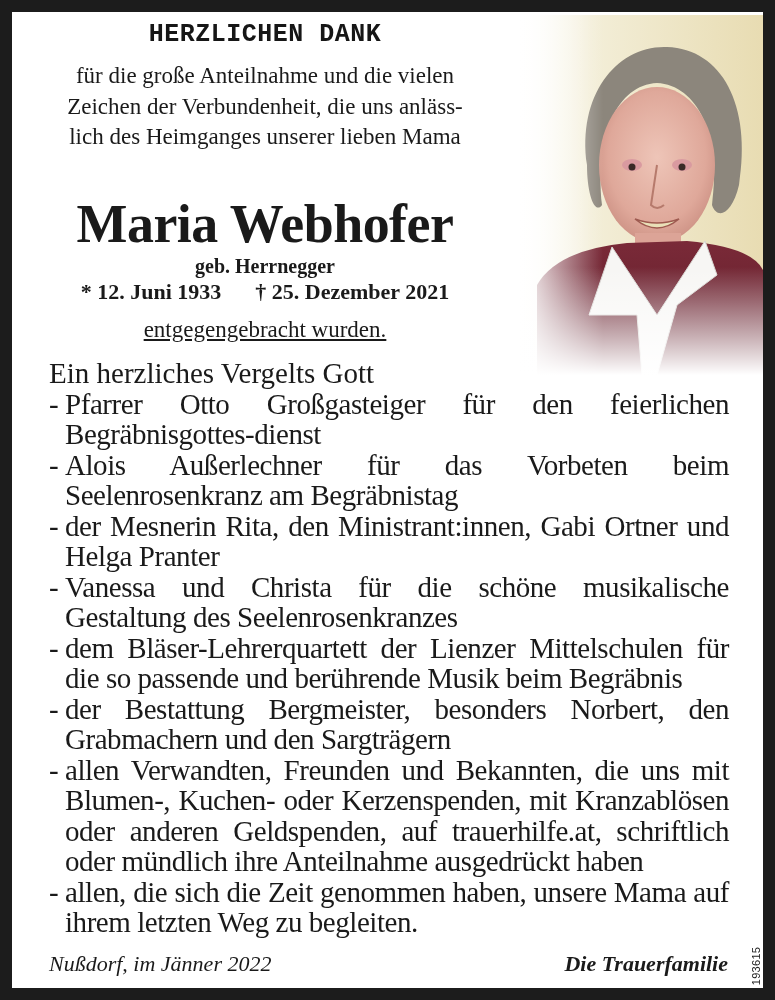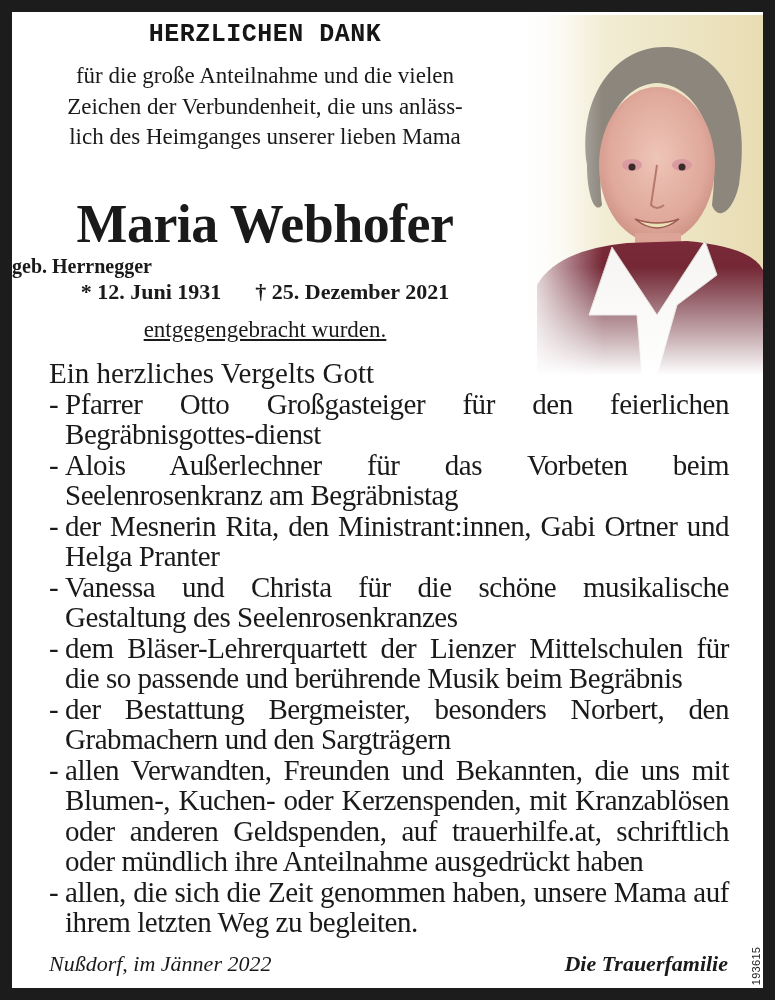--- a/index.html
+++ b/index.html
@@ -3,21 +3,21 @@
 <meta charset="utf-8">
 <style>
   html, body { margin: 0; padding: 0; }
   body { width: 775px; height: 1000px; background: #1c1c1c; position: relative; overflow: hidden; }
   .card { position: absolute; left: 12px; top: 12px; width: 751px; height: 976px; background: #ffffff; overflow: hidden; }
   .serif { font-family: "Liberation Serif", "DejaVu Serif", serif; color: #1a1a1a; }
   .headline { position: absolute; left: 0; top: 8px; width: 506px; text-align: center; font-family: Liberation Mono, monospace; font-weight: bold; font-size: 25px; letter-spacing: 0.5px; color: #161616; }
   .intro { position: absolute; left: 0; top: 49px; width: 506px; text-align: center; font-size: 23px; line-height: 30.5px; }
   .intro div { white-space: nowrap; }
   .name { position: absolute; left: 0; top: 182px; width: 506px; text-align: center; font-size: 55px; font-weight: bold; line-height: 60px; letter-spacing: -0.5px; transform: scaleX(0.98); }
-  .born { position: absolute; left: 0; top: 242px; width: 506px; font-size: 20px; font-weight: bold; line-height: 24px; }
+  .born { position: absolute; left: 0; top: 242px; width: 506px; text-align: center; font-size: 20px; font-weight: bold; line-height: 24px; }
   .dates { position: absolute; left: 0; top: 266px; width: 506px; text-align: center; font-size: 22px; font-weight: bold; line-height: 28px; white-space: nowrap; }
   .dates .gap { display: inline-block; width: 34px; }
   .after { position: absolute; left: 0; top: 303px; width: 506px; text-align: center; font-size: 23px; line-height: 30px; text-decoration: underline; }
   .photo { position: absolute; left: 505px; top: 3px; width: 246px; height: 360px; overflow: hidden; }
   .body { position: absolute; left: 37px; top: 346px; width: 680px; font-size: 29px; line-height: 30.5px; }
   .body .lead { white-space: nowrap; }
   .item { display: flex; text-align: justify; text-align-last: left; }
   .item .dash { width: 16px; flex: none; }
   .item .txt { flex: 1; letter-spacing: -0.45px; word-spacing: 0px; }
   .footer { position: absolute; left: 37px; top: 937px; width: 679px; font-size: 22px; line-height: 30px; display: flex; justify-content: space-between; font-style: italic; }
@@ -34,21 +34,21 @@
 
   <div class="intro serif">
     <div>für die große Anteilnahme und die vielen</div>
     <div>Zeichen der Verbundenheit, die uns anläss-</div>
     <div>lich des Heimganges unserer lieben Mama</div>
   </div>
 
   <div class="name serif">Maria Webhofer</div>
   <div class="born serif">geb. Herrnegger</div>
   <div class="dates serif">
-    <span>* 12. Juni 1931</span><span class="gap"></span><span>† 25. Dezember 2021</span>
+    <span>* 12. Juni 1933</span><span class="gap"></span><span>† 25. Dezember 2021</span>
   </div>
   <div class="after serif">entgegengebracht wurden.</div>
 
   <div class="photo">
     <svg width="246" height="360" viewBox="0 0 246 360" xmlns="http://www.w3.org/2000/svg">
       <defs>
         <linearGradient id="bg" x1="0" y1="0" x2="1" y2="0">
           <stop offset="0" stop-color="#ffffff"></stop>
           <stop offset="0.3" stop-color="#f3eed8"></stop>
           <stop offset="1" stop-color="#e8dcb2"></stop>

